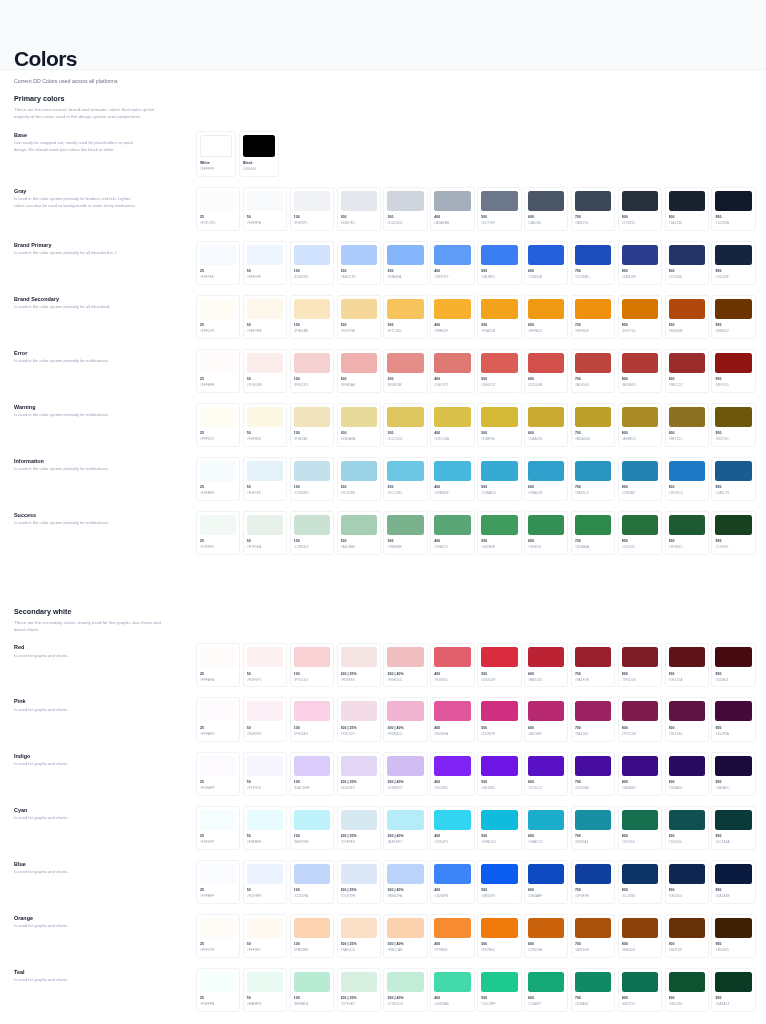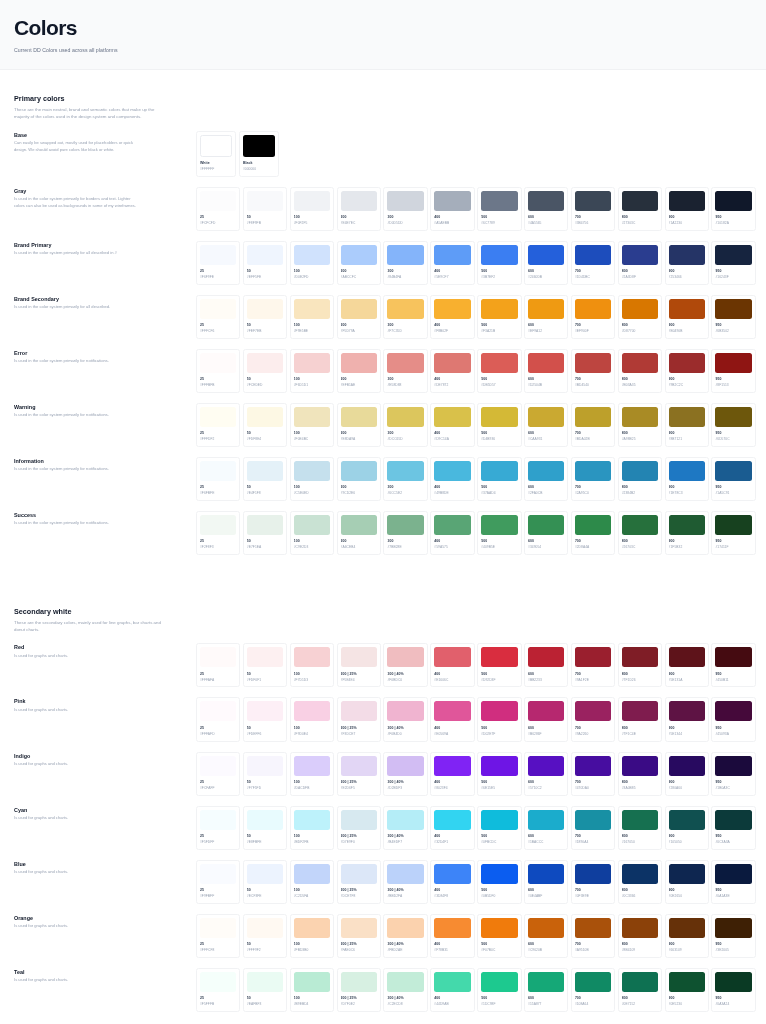--- a/index.html
+++ b/index.html
@@ -17,20 +17,21 @@
     border-bottom: 1px solid #f0f1f3;
     padding: 16px 0 18px 14px;
     height: 70px;
   }
   .page-title {
     font-size: 21px;
     font-weight: 700;
     letter-spacing: -0.6px;
     color: #101828;
     line-height: 1.15;
+    margin-top: 31px;
   }
   .page-subtitle {
     font-size: 5.2px;
     color: #667085;
     margin-top: 7px;
     letter-spacing: 0.05px;
   }
 
   
   .section { padding: 0 10px 0 14px; }

